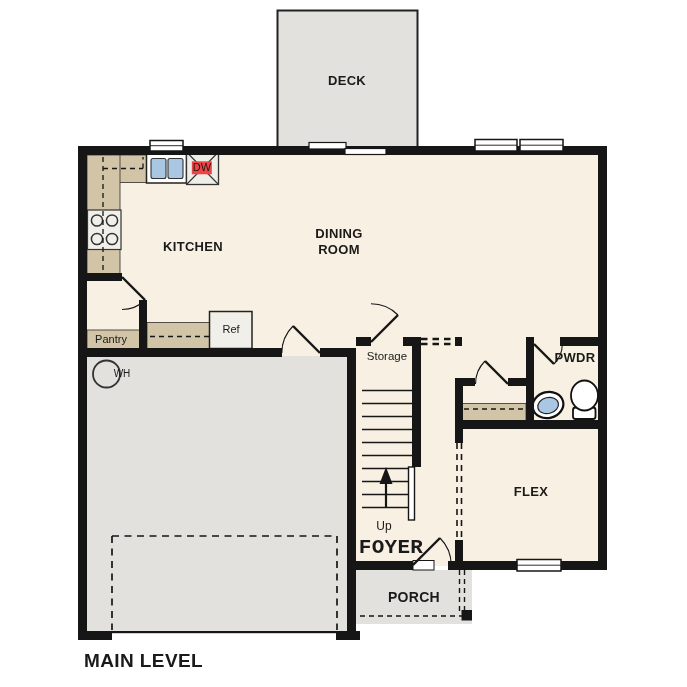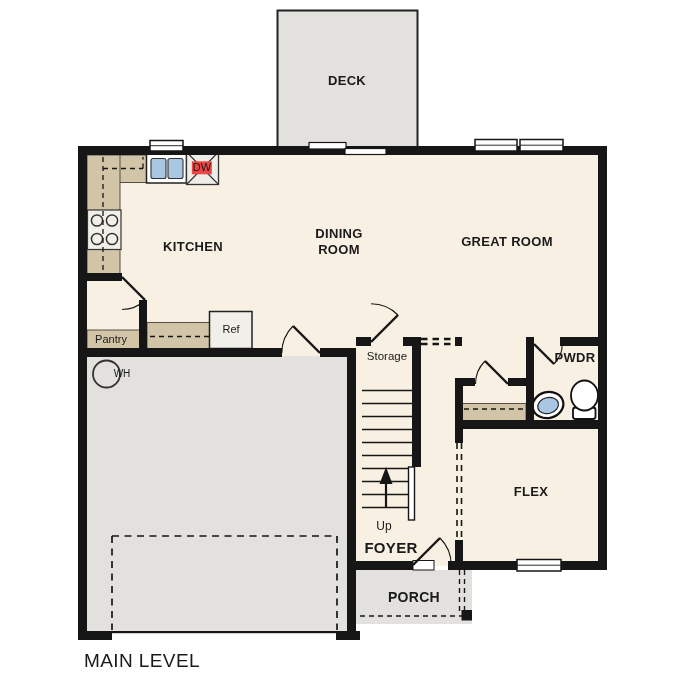--- a/index.html
+++ b/index.html
@@ -9,21 +9,21 @@
   html,body{margin:0;padding:0;background:#ffffff;}
   .canvas{position:relative;width:687px;height:687px;background:#ffffff;overflow:hidden;
           font-family:"Liberation Sans", sans-serif;color:var(--ink);}
   .canvas svg{position:absolute;left:0;top:0;}
   .lbl{position:absolute;transform:translate(-50%,-50%);text-align:center;line-height:1.22;
        white-space:nowrap;color:var(--ink);}
   .room{font-weight:bold;font-size:13px;letter-spacing:.3px;}
   .room.wrap{white-space:normal;}
   .small{font-size:11px;font-weight:normal;}
   .halo{background:#ef4444;padding:0 1px;}
-  .title{position:absolute;transform:translate(0,-50%);font-weight:normal;font-size:19px;
+  .title{position:absolute;transform:translate(0,-50%);font-weight:bold;font-size:19px;
          letter-spacing:.4px;}
   .w90{width:92px;} .w130{width:132px;}
 </style>
 </head>
 <body>
 
 <div class="canvas">
 
   <svg width="687" height="687" viewBox="0 0 687 687">
 
@@ -151,23 +151,22 @@
       <path d="M421,339 H455 M421,344 H455" stroke-width="2.4" stroke-dasharray="6.5,5"></path>
       <path d="M457,443 V540 M461.5,443 V540" stroke-width="1.6" stroke-dasharray="6,5"></path>
       <path d="M112,536 H337 M112,536 V630 M337,536 V630" stroke-width="1.7" stroke-dasharray="7,5.5"></path>
       <path d="M360,616 H468 M459.5,570 V615 M464.5,570 V615" stroke-width="1.4" stroke-dasharray="5,4"></path>
     </g>
   </svg>
 
   <div class="lbl room" style="left:347px;top:81px;">DECK</div>
   <div class="lbl room" style="left:193px;top:247px;">KITCHEN</div>
   <div class="lbl room wrap w90" style="left:339px;top:242px;">DINING ROOM</div>
-  <div class="lbl room wrap w90" style="left:507px;top:242px;">GREAT ROOM</div>
   <div class="lbl room" style="left:531px;top:492px;">FLEX</div>
-  <div class="lbl room" style="left:391px;top:548px;font-size:15px;">FOYER</div>
+  <div class="lbl room" style="left:391px;top:548px;font-size:21px;font-family:Liberation Mono, monospace;">FOYER</div>
   <div class="lbl room" style="left:414px;top:598px;font-size:14px;">PORCH</div>
   <div class="lbl room" style="left:575px;top:358px;font-size:13px;">PWDR</div>
 
   <div class="lbl small" style="left:387px;top:356px;font-size:11.5px;">Storage</div>
   <div class="lbl small" style="left:111px;top:340px;">Pantry</div>
   <div class="lbl small" style="left:384px;top:526px;font-size:12px;">Up</div>
   <div class="lbl small" style="left:231px;top:330px;">Ref</div>
   <div class="lbl small halo" style="left:202px;top:168px;">DW</div>
   <div class="lbl small" style="left:106px;top:374px;font-size:10px;margin-left:16px;">WH</div>
 

